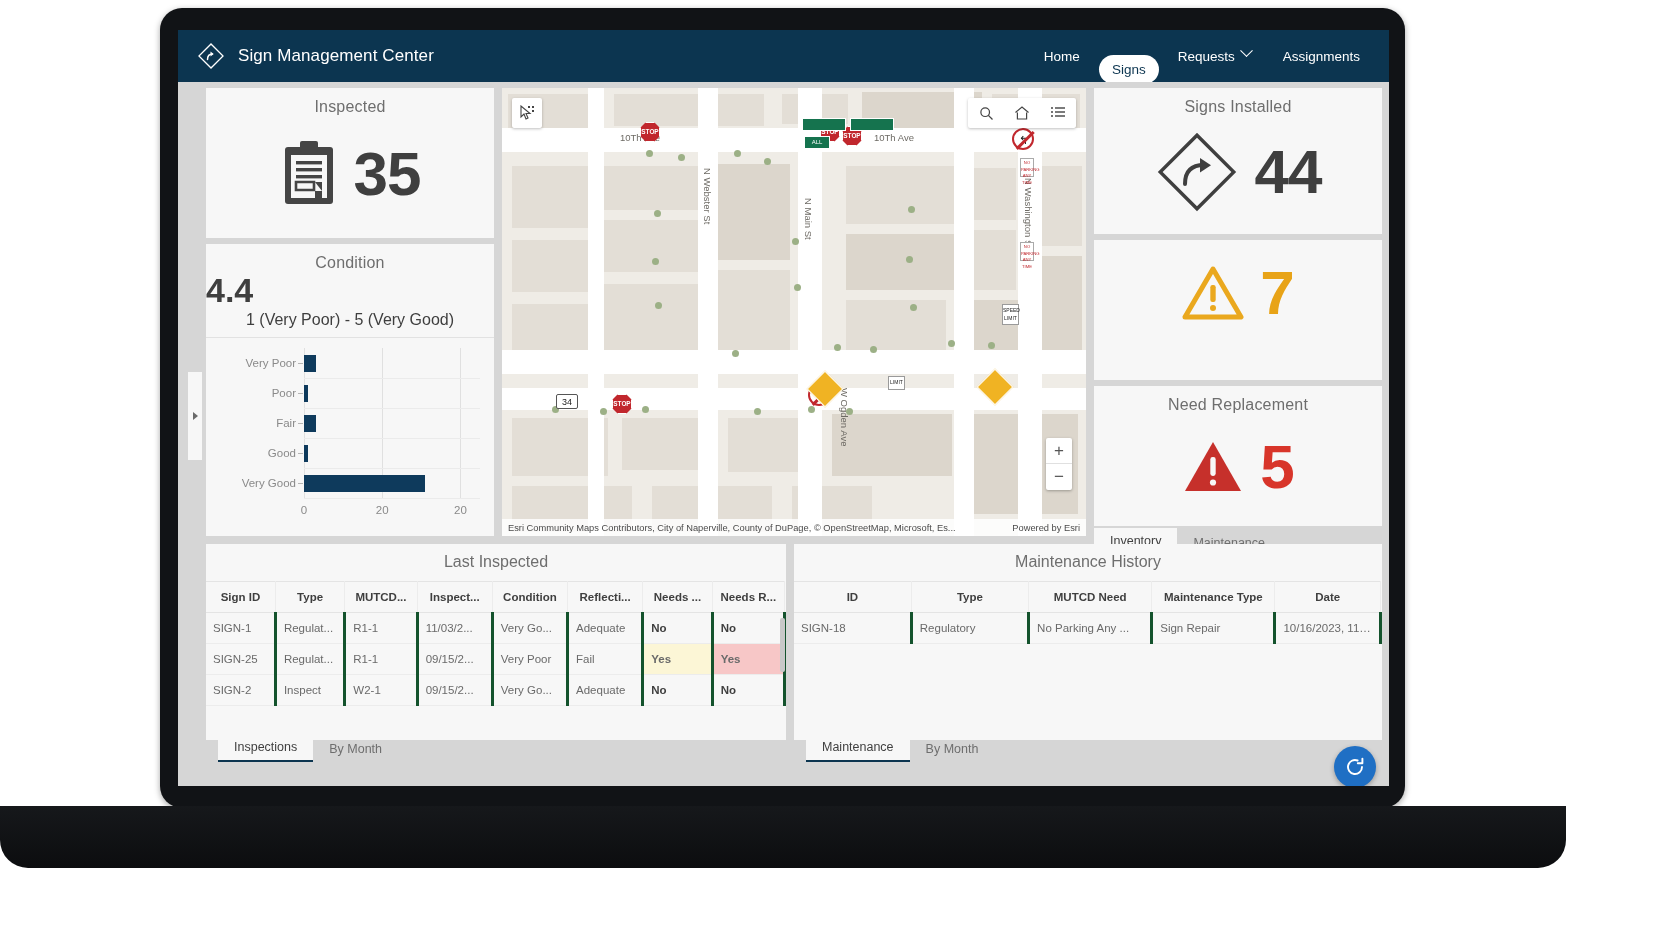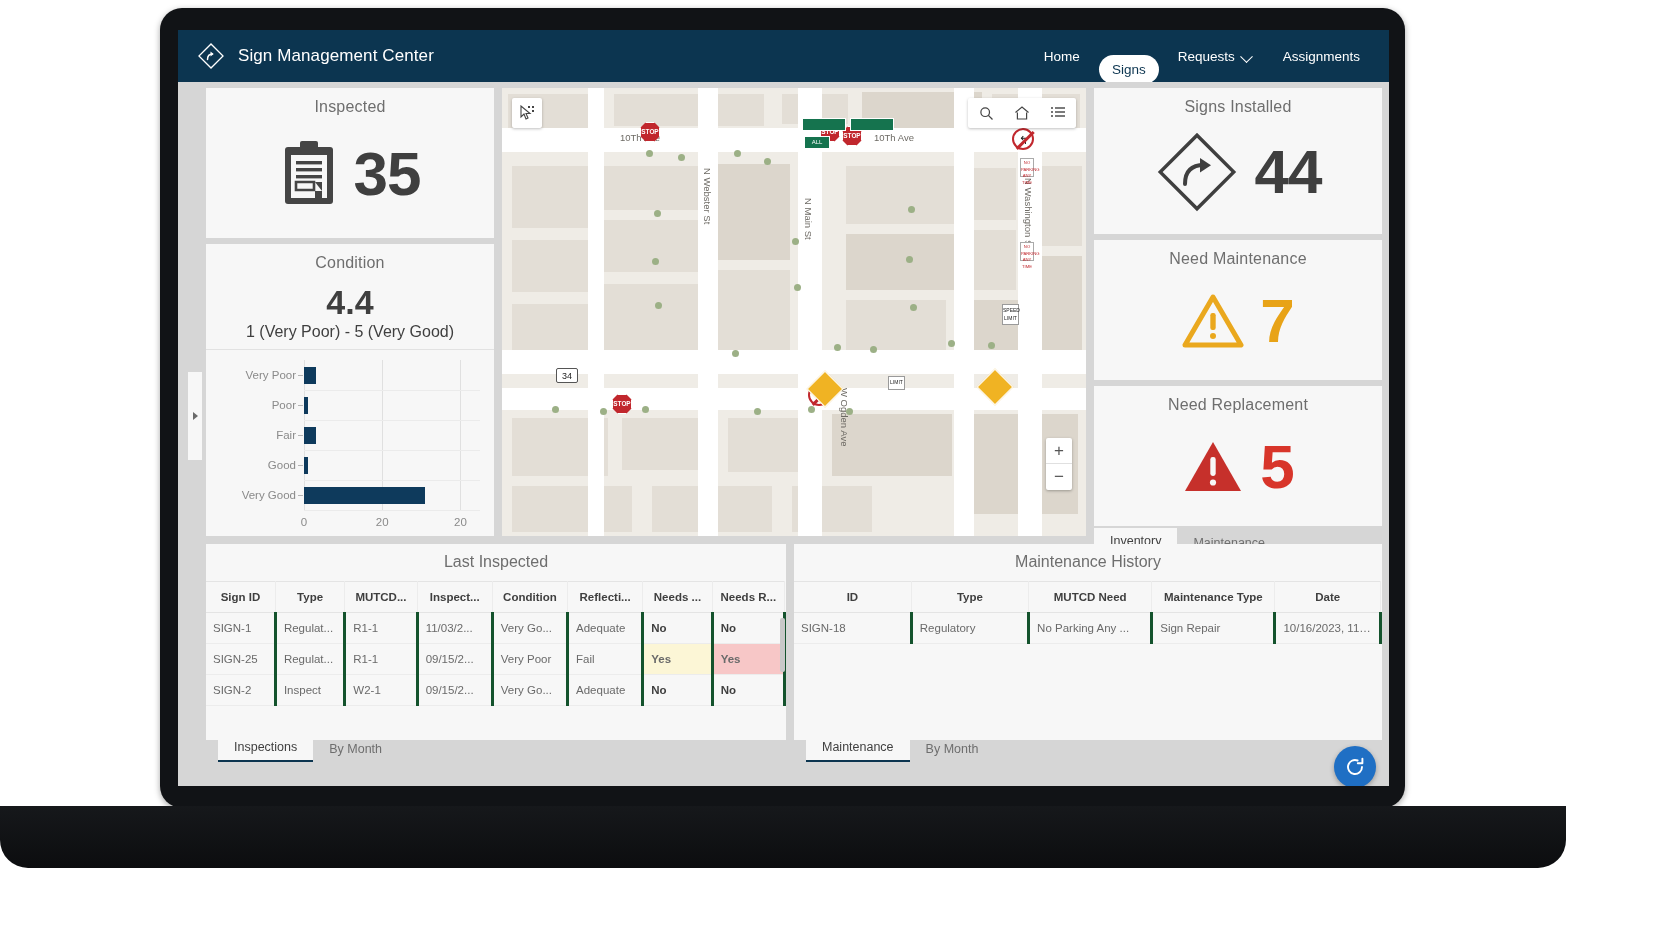--- a/index.html
+++ b/index.html
@@ -33,21 +33,21 @@
   
   .appbar {
     position: absolute; left:0; top:0; width: 1211px; height: 52px;
     background: #0c3550; display:flex; align-items:center; padding: 0 16px;
   }
   .appbar-logo { width:34px; height:34px; display:flex; align-items:center; justify-content:center; }
   .appbar-title { color:#ffffff; font-size:17px; margin-left:10px; letter-spacing:.1px; }
   .appbar-nav { margin-left:auto; display:flex; align-items:center; gap:6px; }
   .nav-item {
     color:#ffffff; font-size:13.5px; padding: 7px 13px; border-radius:16px;
-    display:flex; align-items:flex-end; gap:7px; white-space:nowrap; cursor:pointer;
+    display:flex; align-items:flex-start; gap:7px; white-space:nowrap; cursor:pointer;
   }
   .nav-item.active { background:#ffffff; color:#0c3550; font-weight:400;margin-top:27px; }
   .chev { width:9px; height:9px; border-right:1.6px solid #fff; border-bottom:1.6px solid #fff;
           transform: rotate(45deg) translate(-2px,-2px); }
 
   
   .dash { position:absolute; left:0; top:52px; width:1211px; height:704px; background:#d6d6d6; }
 
   .card { background:#f7f7f7; position:absolute; }
   .card-title {
@@ -55,21 +55,21 @@
     padding-top:10px; letter-spacing:.2px;
   }
 
   .kpi-inspected { left:28px; top:6px; width:288px; height:150px; }
   .kpi-body { display:flex; align-items:center; justify-content:center; gap:16px; height: calc(100% - 34px); }
   .kpi-num { font-size:62px; color:#3f3f3f; font-weight:700; line-height:1; letter-spacing:-1px; }
   .kpi-num.amber { color:#e8a317; }
   .kpi-num.red { color:#d8352a; }
 
   .card-condition { left:28px; top:162px; width:288px; height:292px; }
-  .cond-score { text-align:center; font-size:34px; font-weight:700; color:#3f3f3f; margin-top:12px; line-height:1.1; }
+  .cond-score { text-align:left; font-size:34px; font-weight:700; color:#3f3f3f; margin-top:0; line-height:1.1; }
   .cond-sub { text-align:center; font-size:16px; color:#3f3f3f; padding:2px 0 8px; border-bottom:1px solid #e2e2e2; }
 
   .chart-wrap { position:relative; height:176px; margin: 6px 10px 0 10px; }
   .chart-grid { position:absolute; left:88px; right:4px; top:4px; bottom:22px; }
   .vline { position:absolute; top:0; bottom:0; width:1px; background:#e0e0e0; }
   .hrow { position:absolute; left:0; right:0; height:1px; background:#ebebeb; }
   .bar { position:absolute; left:0; background:#0e3a5c; height:17px; }
   .cat-label { position:absolute; right:calc(100% + 8px); font-size:11.5px; color:#8a8a8a; white-space:nowrap; transform:translateY(-50%); }
   .tick-dash { position:absolute; right:calc(100% + 1px); width:5px; height:1px; background:#b4b4b4; }
   .xlab { position:absolute; bottom:4px; font-size:11.5px; color:#8a8a8a; transform:translateX(-50%); }
@@ -399,21 +399,21 @@
               </div>
           </div>
           <div class="mk" style="left:518px;top:154px;">
             <div class="noparking">
                 <i>NO</i>
                 <i>PARKING</i>
                 <i>ANY</i>
                 <i>TIME</i>
               </div>
           </div>
-          <div class="mk" style="left:54px;top:280px;">
+          <div class="mk" style="left:54px;top:306px;">
             <div class="hwy-shield">
                 <span>34</span>
               </div>
           </div>
 
           <div class="map-btn" style="left:10px;top:10px;width:30px;height:30px;">
             <svg width="16" height="16" viewBox="0 0 16 16">
               <path d="M2 1 L2 12 L5 9 L7 14 L9 13 L7 8.5 L11 8.5 Z" fill="none" stroke="#444" stroke-width="1.1"></path>
               <rect x="9" y="1" width="2" height="2" fill="#444"></rect>
               <rect x="13" y="1" width="2" height="2" fill="#444"></rect>
@@ -444,37 +444,40 @@
                   <rect x="5" y="10.3" width="10" height="1.4" fill="#444"></rect>
               </svg>
             </div>
           </div>
 
           <div class="zoomgrp">
             <div>+</div>
             <div>−</div>
           </div>
 
+          <div class="attr">
+            <span>Esri Community Maps Contributors, City of Naperville, County of DuPage, © OpenStreetMap, Microsoft, Es...</span>
+            <span>Powered by Esri</span>
+          </div>
         </div>
       </div>
 
       <div class="card kpi-installed">
         <div class="card-title">Signs Installed</div>
         <div class="kpi-body">
           <svg width="84" height="84" viewBox="0 0 84 84">
             <rect x="16" y="16" width="52" height="52" transform="rotate(45 42 42)" fill="none" stroke="#3f3f3f" stroke-width="3.4"></rect>
             <path d="M30 54 C30 40 38 35 49 35" fill="none" stroke="#3f3f3f" stroke-width="4" stroke-linecap="round"></path>
             <path d="M45 28 L56 35.2 L45 42.5 Z" fill="#3f3f3f"></path>
           </svg>
           <div class="kpi-num">44</div>
         </div>
       </div>
 
       <div class="card kpi-maint">
-        <div class="card-title">Need Maintenance</div>
         <div class="kpi-body">
           <svg width="62" height="56" viewBox="0 0 62 56">
             <path d="M31 4 L59 52 L3 52 Z" fill="none" stroke="#eaa81e" stroke-width="5" stroke-linejoin="round"></path>
             <rect x="28.3" y="20" width="5.4" height="17" rx="2.2" fill="#eaa81e"></rect>
             <circle cx="31" cy="43" r="3" fill="#eaa81e"></circle>
           </svg>
           <div class="kpi-num amber">7</div>
         </div>
       </div>
 

